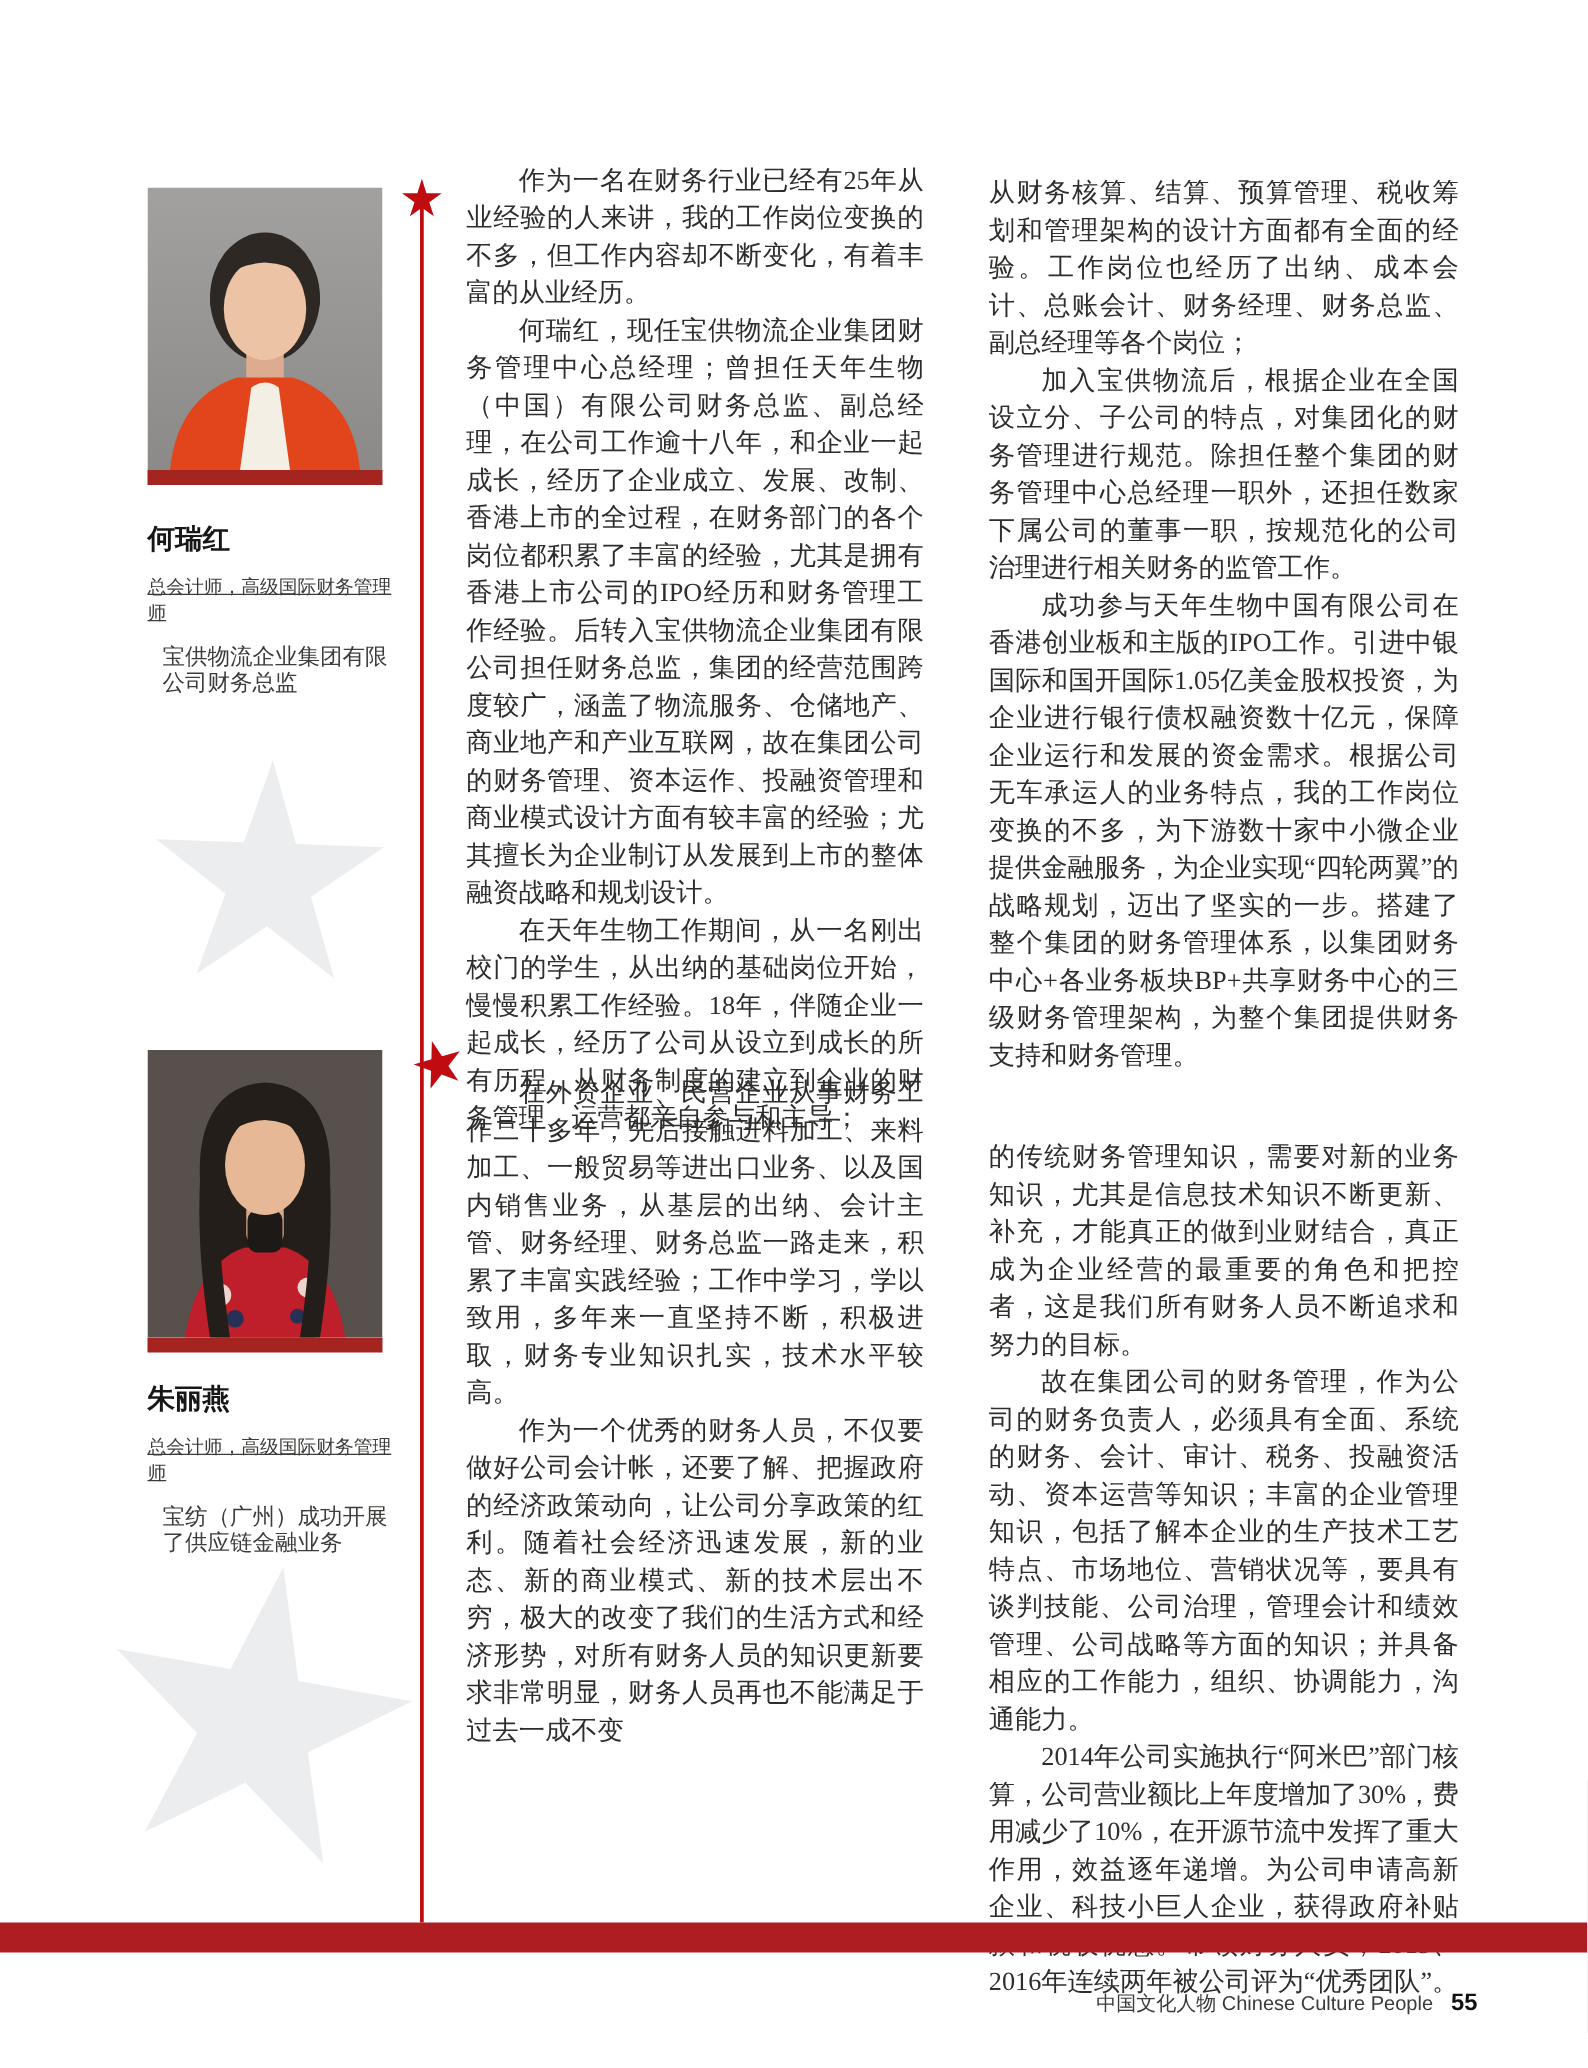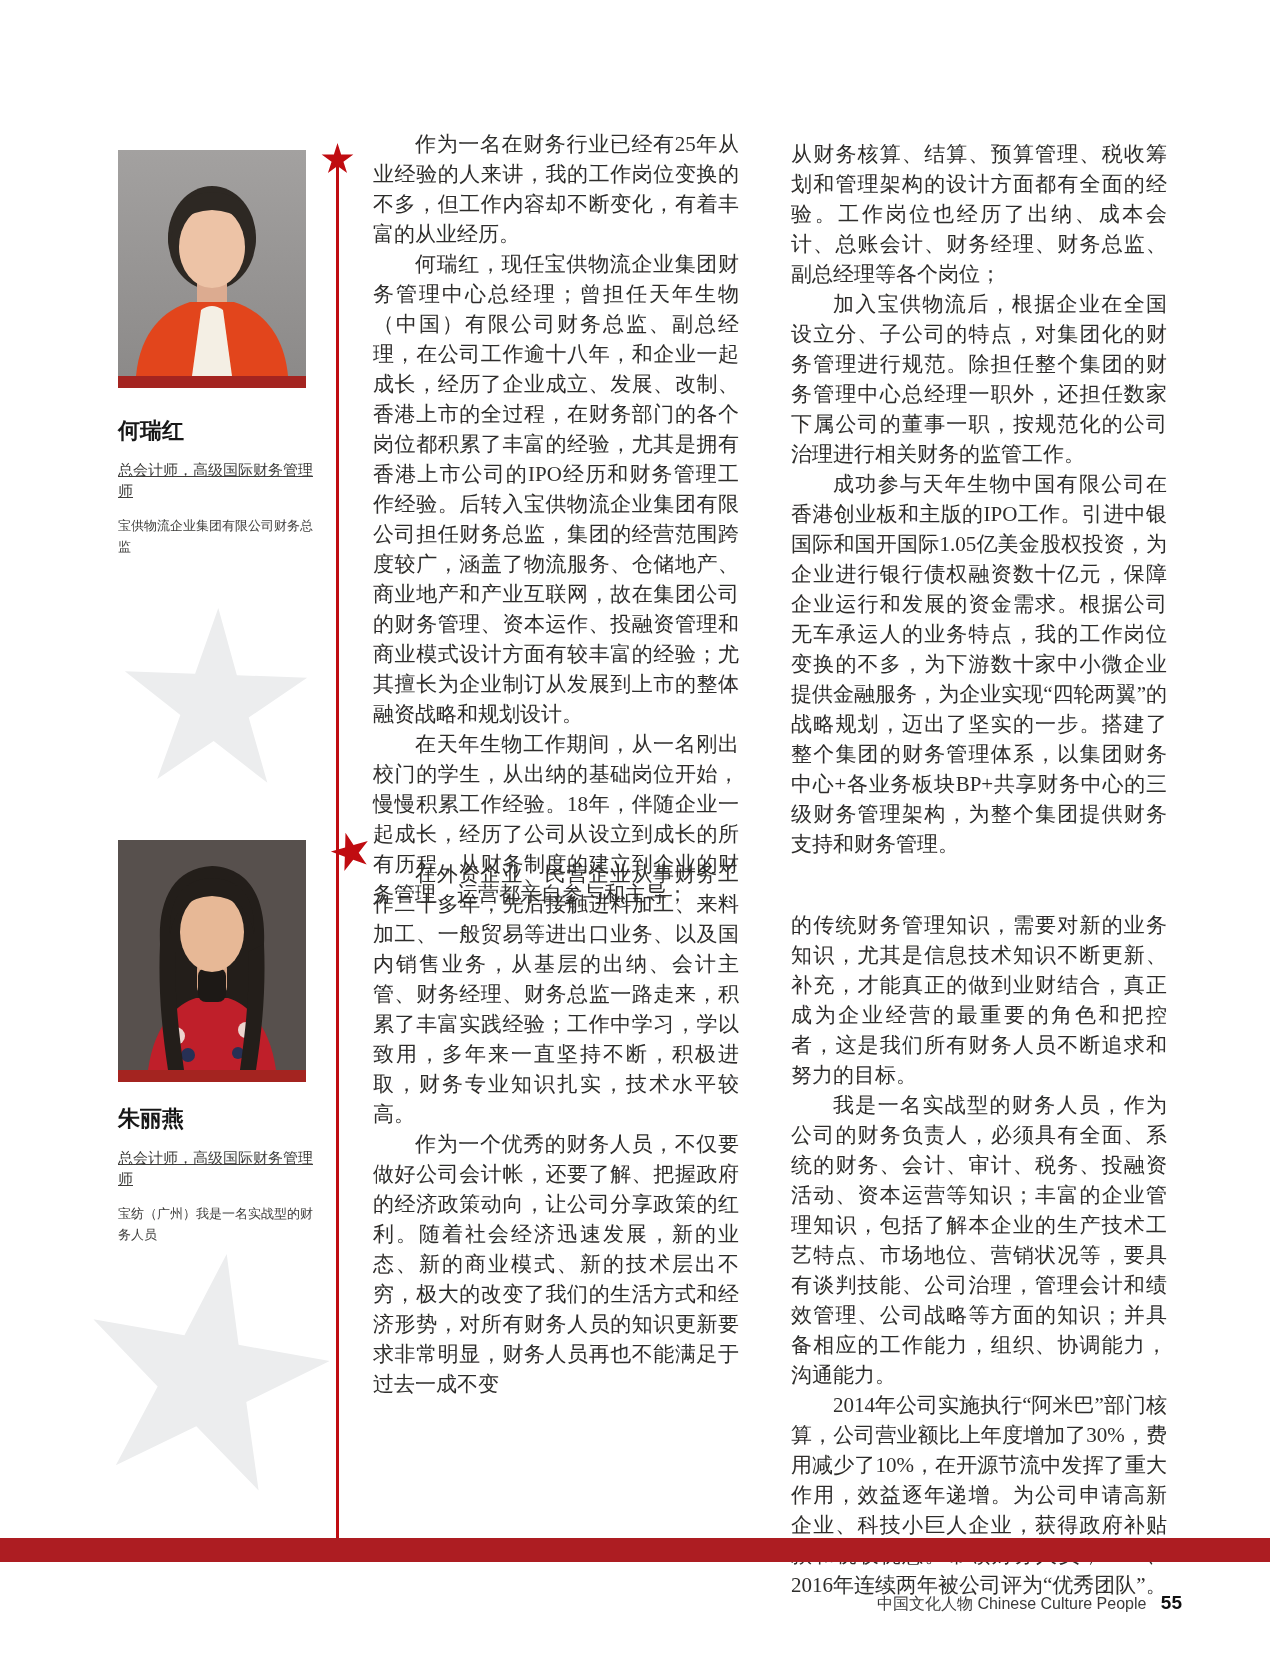--- a/index.html
+++ b/index.html
@@ -36,21 +36,21 @@
   
   .caption{
     position:absolute;left:118px;width:202px;
     font-family:"Liberation Sans","DejaVu Sans",sans-serif;
     color:#3d3c3a;
   }
   .caption1{top:416px;}
   .caption2{top:1104px;}
   .cap-name{font-size:22px;font-weight:bold;color:#171717;margin-bottom:13px;}
   .cap-cred{font-size:15px;line-height:21px;margin-bottom:14px;text-decoration:underline;}
-  .cap-pos{font-size:13px;line-height:21px;}
+  .cap-pos{font-size:18px;line-height:21px;margin-left:12px;}
 
   
   .col{
     position:absolute;
     font-size:21px;line-height:30px;color:#2e2d2b;
     text-align:justify;
   }
   .col p{margin:0;text-indent:2em;}
   .col p.cont{text-indent:0;}
   .a1c1{left:373px;top:129px;width:366px;}
@@ -130,30 +130,30 @@
       <path d="M52,94 Q50,40 94,38 Q138,40 136,94 Q130,58 94,56 Q58,58 52,94 Z" fill="#231e1a"></path>
       <path d="M42,104 C40,150 44,190 50,230 L66,230 C60,186 56,150 58,112 Z" fill="#231e1a"></path>
       <path d="M146,104 C148,150 144,190 138,230 L122,230 C128,186 132,150 130,112 Z" fill="#231e1a"></path>
     </svg>
     <div class="photo-strip"></div>
   </figure>
 
   <div class="caption caption2">
     <div class="cap-name">朱丽燕</div>
     <div class="cap-cred">总会计师，高级国际财务管理师</div>
-    <div class="cap-pos">宝纺（广州）我是一名实战型的财务人员</div>
+    <div class="cap-pos">宝纺（广州）成功开展了供应链金融业务</div>
   </div>
 
   <div class="col a2c1">
     <p>在外资企业、民营企业从事财务工作二十多年，先后接触进料加工、来料加工、一般贸易等进出口业务、以及国内销售业务，从基层的出纳、会计主管、财务经理、财务总监一路走来，积累了丰富实践经验；工作中学习，学以致用，多年来一直坚持不断，积极进取，财务专业知识扎实，技术水平较高。</p>
     <p>作为一个优秀的财务人员，不仅要做好公司会计帐，还要了解、把握政府的经济政策动向，让公司分享政策的红利。随着社会经济迅速发展，新的业态、新的商业模式、新的技术层出不穷，极大的改变了我们的生活方式和经济形势，对所有财务人员的知识更新要求非常明显，财务人员再也不能满足于过去一成不变</p>
   </div>
   <div class="col a2c2">
     <p class="cont">的传统财务管理知识，需要对新的业务知识，尤其是信息技术知识不断更新、补充，才能真正的做到业财结合，真正成为企业经营的最重要的角色和把控者，这是我们所有财务人员不断追求和努力的目标。</p>
-    <p>我是一名实战型的财务人员，作为公司的财务负责人，必须具有全面、系统的财务、会计、审计、税务、投融资活动、资本运营等知识；丰富的企业管理知识，包括了解本企业的生产技术工艺特点、市场地位、营销状况等，要具有谈判技能、公司治理，管理会计和绩效管理、公司战略等方面的知识；并具备相应的工作能力，组织、协调能力，沟通能力。</p>
+    <p>故在集团公司的财务管理，作为公司的财务负责人，必须具有全面、系统的财务、会计、审计、税务、投融资活动、资本运营等知识；丰富的企业管理知识，包括了解本企业的生产技术工艺特点、市场地位、营销状况等，要具有谈判技能、公司治理，管理会计和绩效管理、公司战略等方面的知识；并具备相应的工作能力，组织、协调能力，沟通能力。</p>
     <p>2014年公司实施执行“阿米巴”部门核算，公司营业额比上年度增加了30%，费用减少了10%，在开源节流中发挥了重大作用，效益逐年递增。为公司申请高新企业、科技小巨人企业，获得政府补贴款和税收优惠。带领财务人员，2015、2016年连续两年被公司评为“优秀团队”。</p>
   </div>
 
   <div class="band"></div>
   <div class="footer">
     <span>中国文化人物</span>
     <span>Chinese Culture People</span>
     <span class="pnum">55</span>
   </div>
 

